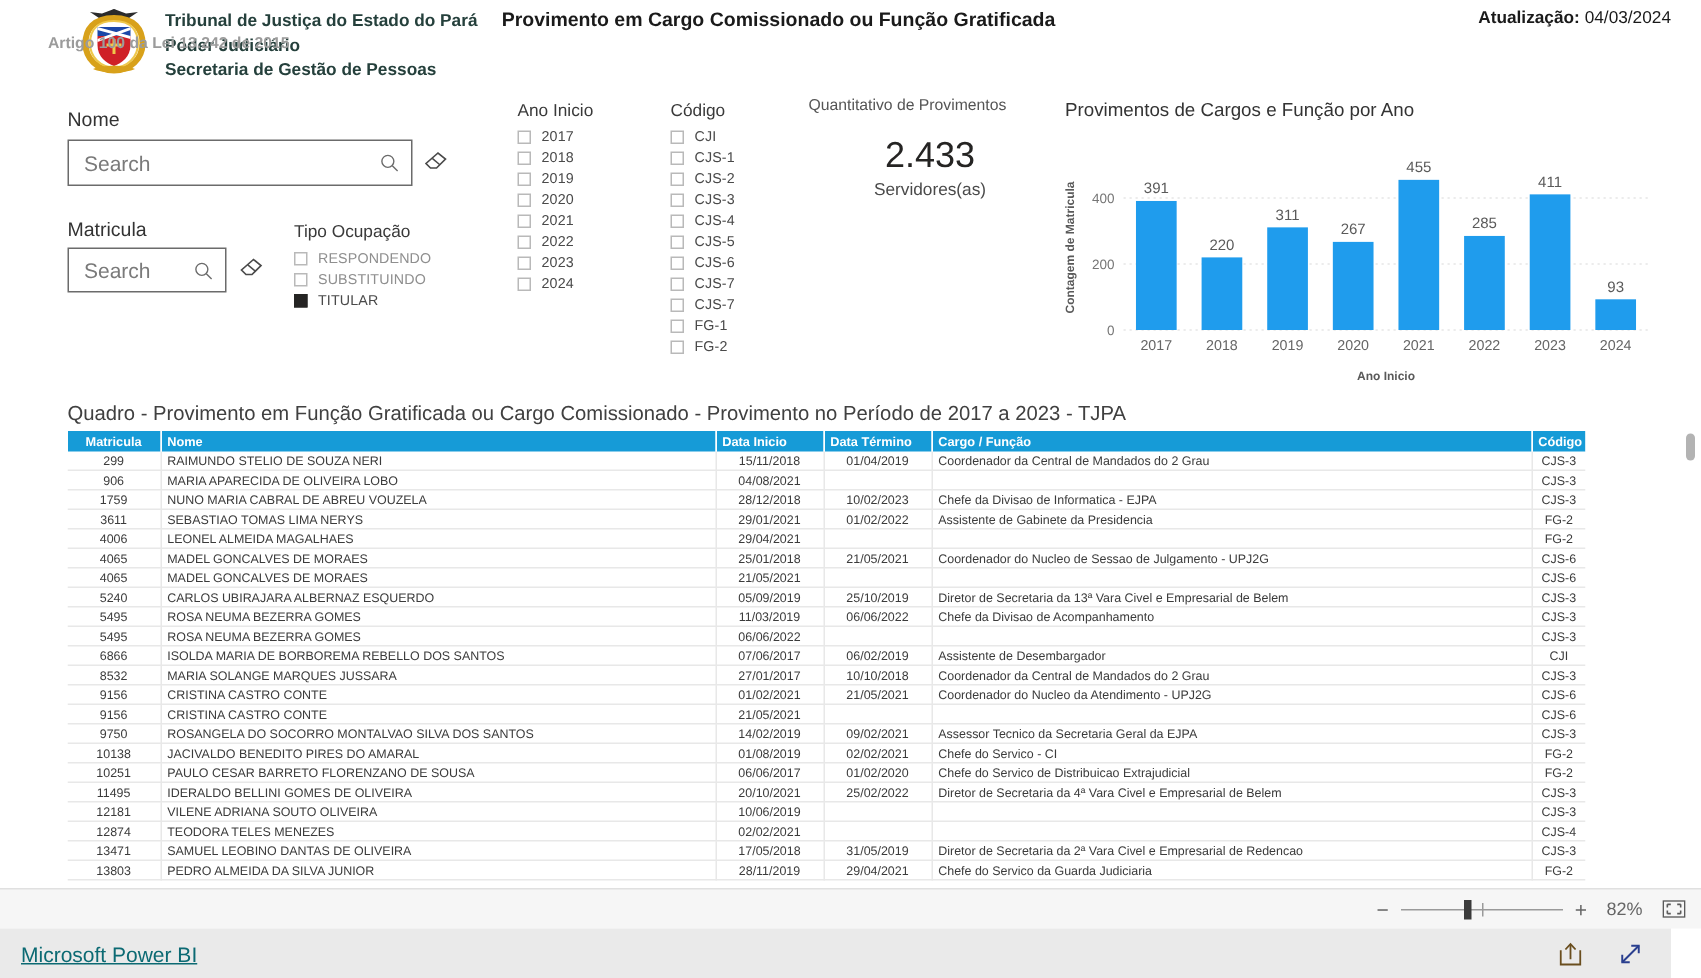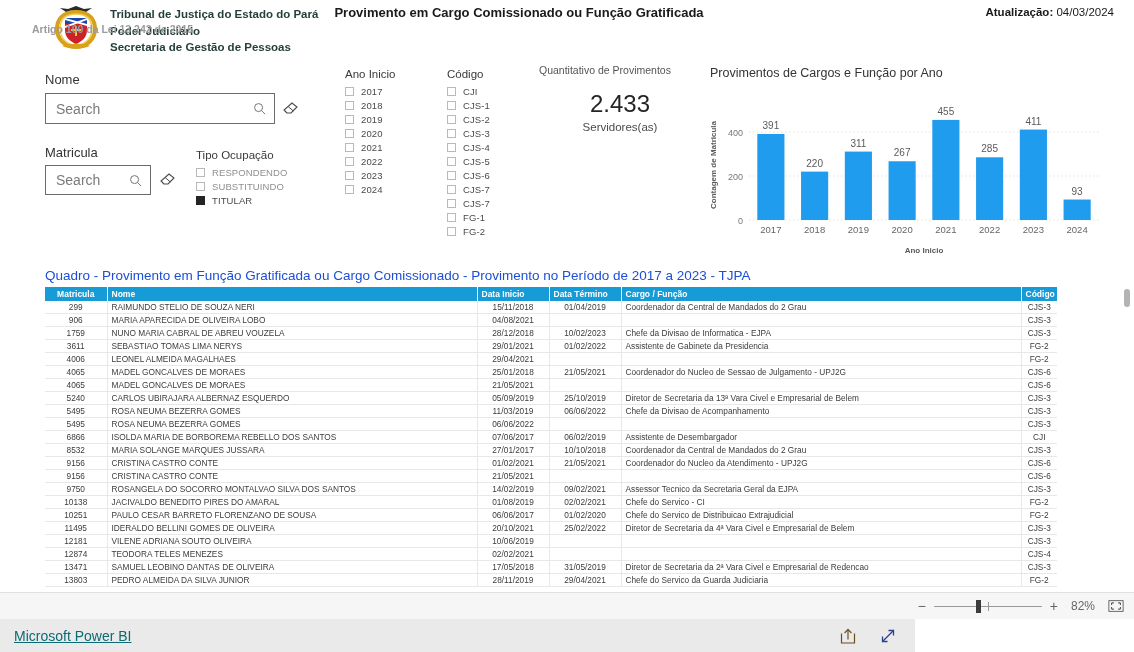--- a/index.html
+++ b/index.html
@@ -150,21 +150,21 @@
     font-size: 12.5px;
     color: #333;
     white-space: nowrap;
   }
   #chart { position: absolute; }
 
   
   .tbl-title {
     position: absolute;
     font-size: 13.5px;
-    color: #1d4ed8;
+    color: #404040;
     white-space: nowrap;
     text-align: center;
   }
   #tablewrap {
     position: absolute;
     left: 45px; top: 287px;
     width: 1012px;
     height: 305px;
     overflow: hidden;
     background: #fff;
@@ -246,21 +246,21 @@
     width: 1px; height: 9px;
     background: #9a9a9a;
   }
   .zpct { font-size: 12px; color: #666; min-width: 34px; text-align: center; }
   .fsbtn { width: 16px; height: 14px; cursor: pointer; }
 
   
   #footer {
     position: absolute;
     left: 0; top: 619px;
-    width: 915px; height: 33px;
+    width: 1114px; height: 33px;
     background: #eaeaea;
     display: flex;
     align-items: center;
   }
   #pbi-link {
     margin-left: 14px;
     font-size: 14px;
     color: #0c6a73;
     text-decoration: underline;
     cursor: pointer;

